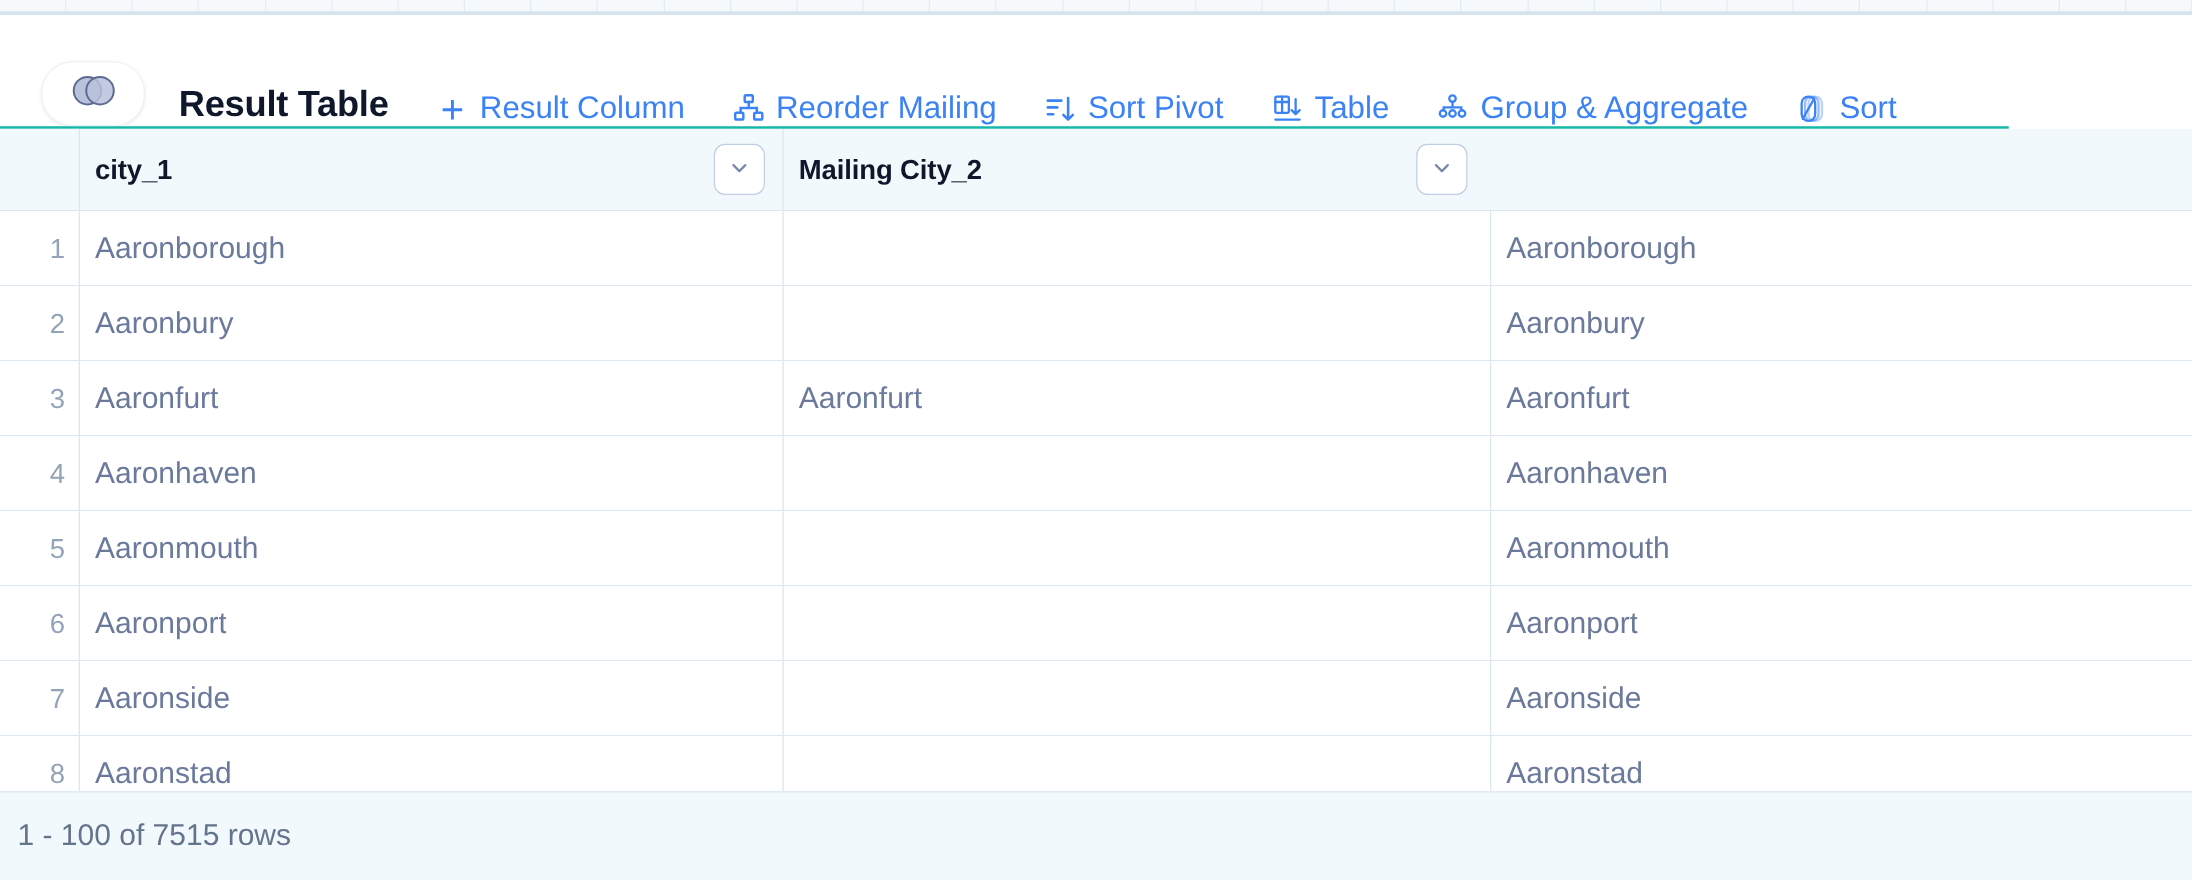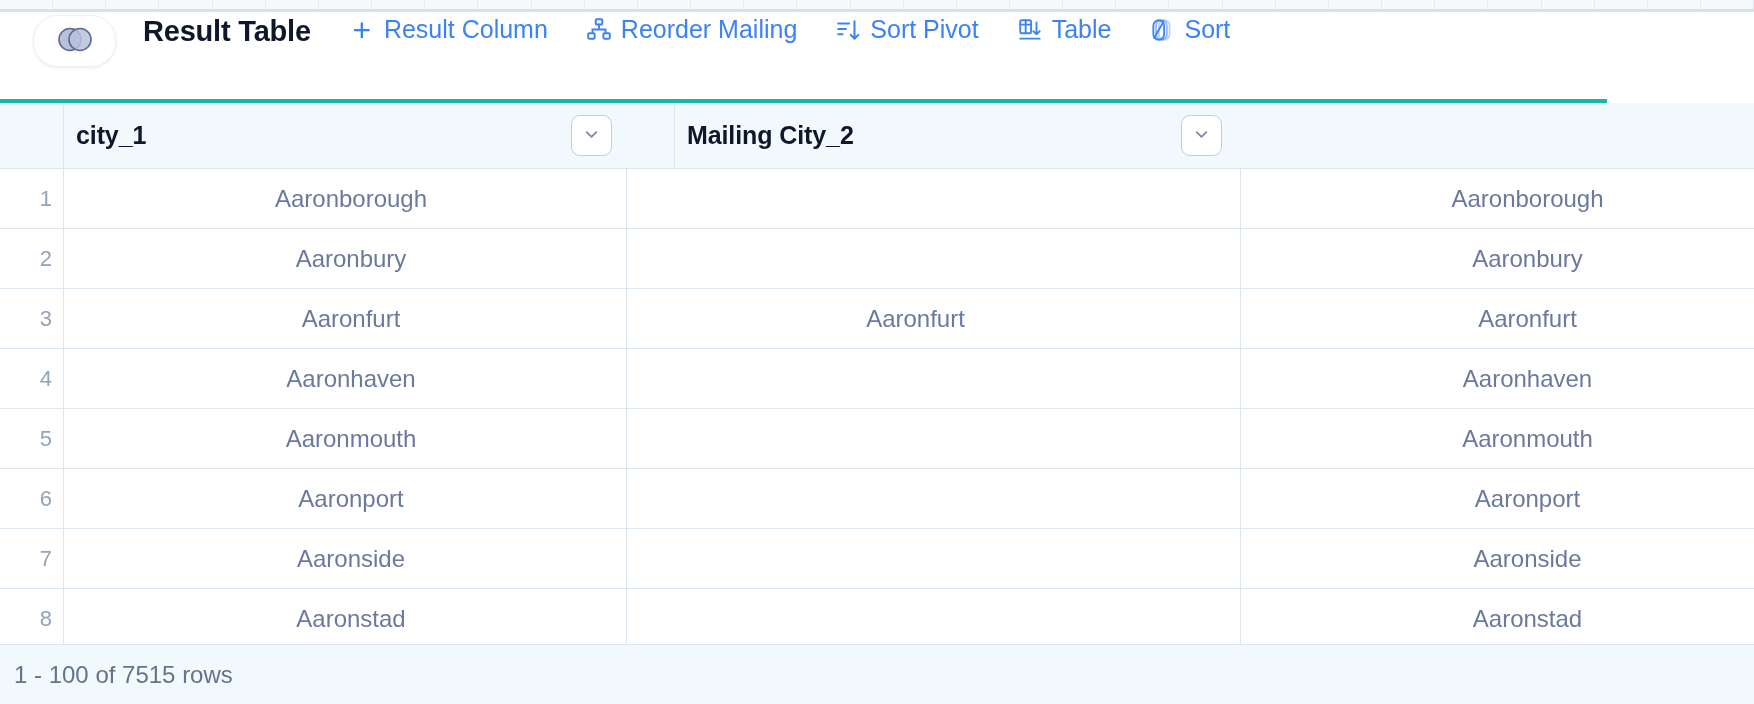--- a/index.html
+++ b/index.html
@@ -41,23 +41,23 @@
   }
 
   
   .toolbar {
     position: absolute;
     top: 15px; left: 0;
     width: 1607px;
     height: 88px;
     background: #ffffff;
     display: flex;
-    align-items: flex-start;
-    box-sizing: border-box;
-    border-bottom: 4px solid #14b8a6;
+    align-items: flex-end;
+    box-sizing: border-box;
+    border-bottom: 2px solid #14b8a6;
     white-space: nowrap;
     overflow: hidden;
   }
 
   .logo-pill {
     flex: 0 0 auto;
     margin-left: 33px;
     width: 81px;
     height: 50px;
     border-radius: 25px;
@@ -149,32 +149,31 @@
     background: #f2f9fd;
   }
 
   .cell {
     box-sizing: border-box;
     border-left: 1px solid #dbe6ef;
     display: flex;
     align-items: center;
     padding-left: 12px;
     overflow: hidden;
-    justify-content: center;
   }
   .col-1 { flex: 0 0 563px; width: 563px; }
   .col-2 { flex: 0 0 566px; width: 566px; }
-  .col-3 { flex: 0 0 562px; width: 562px; margin-left: 48px; }
+  .col-3 { flex: 0 0 562px; width: 562px; }
 
   .head-cell {
     justify-content: space-between;
     padding-right: 14px;
   }
   .head-label {
-    font-size: 25px;
+    font-size: 22px;
     font-weight: bold;
     color: #0f172a;
     letter-spacing: -0.1px;
   }
   .head-menu-btn {
     flex: 0 0 auto;
     width: 41px;
     height: 41px;
     border-radius: 9px;
     border: 1.5px solid #c2cde4;
@@ -192,21 +191,21 @@
     white-space: nowrap;
     overflow: hidden;
     text-overflow: clip;
   }
 
   
   .footer {
     position: absolute;
     left: 0; bottom: 0;
     width: 1754px;
-    height: 60px;
+    height: 71px;
     background: #f2f9fd;
     border-top: 1px solid #dbe6ef;
     display: flex;
     align-items: center;
     box-sizing: border-box;
   }
   .footer-text {
     margin-left: 14px;
     font-size: 24px;
     color: #64748b;
@@ -300,20 +299,32 @@
         <svg width="26" height="26" viewBox="0 0 24 24" fill="none" stroke="#3b82f6" stroke-width="1.7" stroke-linecap="round">
           <rect x="3" y="3" width="10" height="12" rx="1.2"></rect>
           <path d="M3 7h10M8 3v12"></path>
           <path d="M18 5v11M18 16l-3-3M18 16l3-3"></path>
           <path d="M3 20h18"></path>
         </svg>
       </span>
       <span>Table</span>
     </button>
 
+    <button class="tool-btn">
+      <span class="ticon">
+        <svg width="26" height="26" viewBox="0 0 24 24" fill="none" stroke="#3b82f6" stroke-width="1.7">
+          <circle cx="12" cy="4.5" r="2.4"></circle>
+          <path d="M12 7v3M5.5 13v-2h13v2" stroke-linecap="round"></path>
+          <circle cx="5" cy="15.5" r="2.4"></circle>
+          <circle cx="12" cy="15.5" r="2.4"></circle>
+          <circle cx="19" cy="15.5" r="2.4"></circle>
+        </svg>
+      </span>
+      <span>Group &amp; Aggregate</span>
+    </button>
 
     <button class="tool-btn">
       <span class="ticon">
         <svg width="26" height="26" viewBox="0 0 24 24" fill="none" stroke="#3b82f6" stroke-width="1.7">
           <rect x="9" y="3" width="10" height="18" rx="5" opacity="0.35"></rect>
           <rect x="6.5" y="3" width="10" height="18" rx="5" opacity="0.55"></rect>
           <rect x="4" y="3" width="10" height="18" rx="5"></rect>
           <path d="M4.8 19.4L13.2 4.6" stroke-linecap="round"></path>
         </svg>
       </span>

